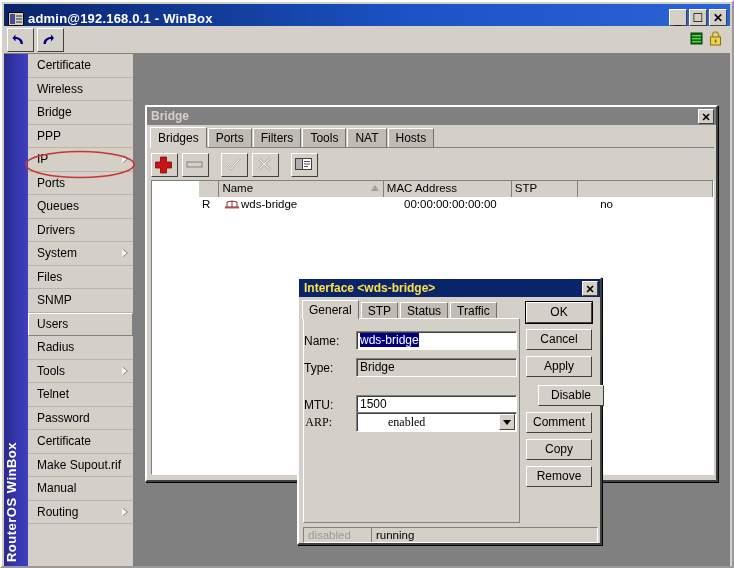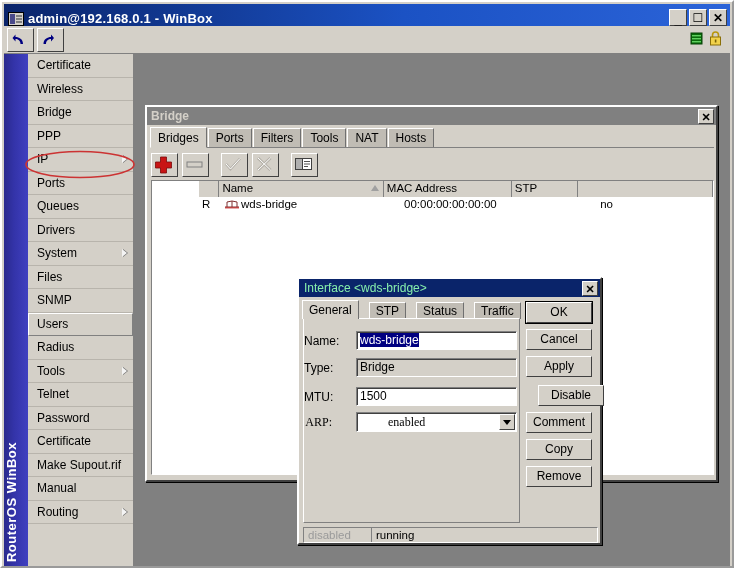--- a/index.html
+++ b/index.html
@@ -344,21 +344,21 @@
     box-shadow: 1px 1px 0 #000;
   }
   #iface-titlebar {
     position: absolute; left: 0; top: 0;
     width: 301px; height: 18px;
     background: #0a246a;
     display: flex; align-items: center;
     padding: 0 2px 0 5px;
   }
   #iface-title-text {
-    color: #86efac; font-weight: normal; font-size: 12px;
+    color: #fde047; font-weight: bold; font-size: 12px;
     flex: 1 1 auto; white-space: nowrap;
   }
   #iface-close {
     width: 16px; height: 15px;
     background: #d4d0c8;
     border: 1px solid #ffffff;
     border-right-color: #404040;
     border-bottom-color: #404040;
     position: relative; cursor: default;
   }
@@ -374,21 +374,21 @@
     display: flex; align-items: flex-end;
   }
   .itab {
     height: 17px; line-height: 16px;
     padding: 0 6px;
     font-size: 12px;
     background: #c0bcb4;
     border: 1px solid #ffffff;
     border-right-color: #707070;
     border-bottom: none;
-    margin-right: 10px;
+    margin-right: 2px;
     cursor: default; color: #000;
   }
   .itab.active {
     height: 19px; line-height: 18px;
     background: #d4d0c8;
     position: relative; z-index: 2;
   }
 
   #iface-panel {
     position: absolute;
@@ -695,21 +695,21 @@
         <div class="frow" style="top:12px;">
           <div class="flabel">Name:</div>
           <div class="finput"><span class="sel">wds-bridge</span></div>
         </div>
 
         <div class="frow" style="top:39px;">
           <div class="flabel">Type:</div>
           <div class="finput readonly">Bridge</div>
         </div>
 
-        <div class="frow" style="top:68px;">
+        <div class="frow" style="top:76px;">
           <div class="flabel">MTU:</div>
           <div class="finput">1500</div>
         </div>
 
         <div class="frow" style="top:93px; height:20px;font-family:Liberation Serif, serif;">
           <div class="flabel">ARP:</div>
           <div class="fcombo">
             <div class="cval">enabled</div>
             <div class="carrow"></div>
           </div>

